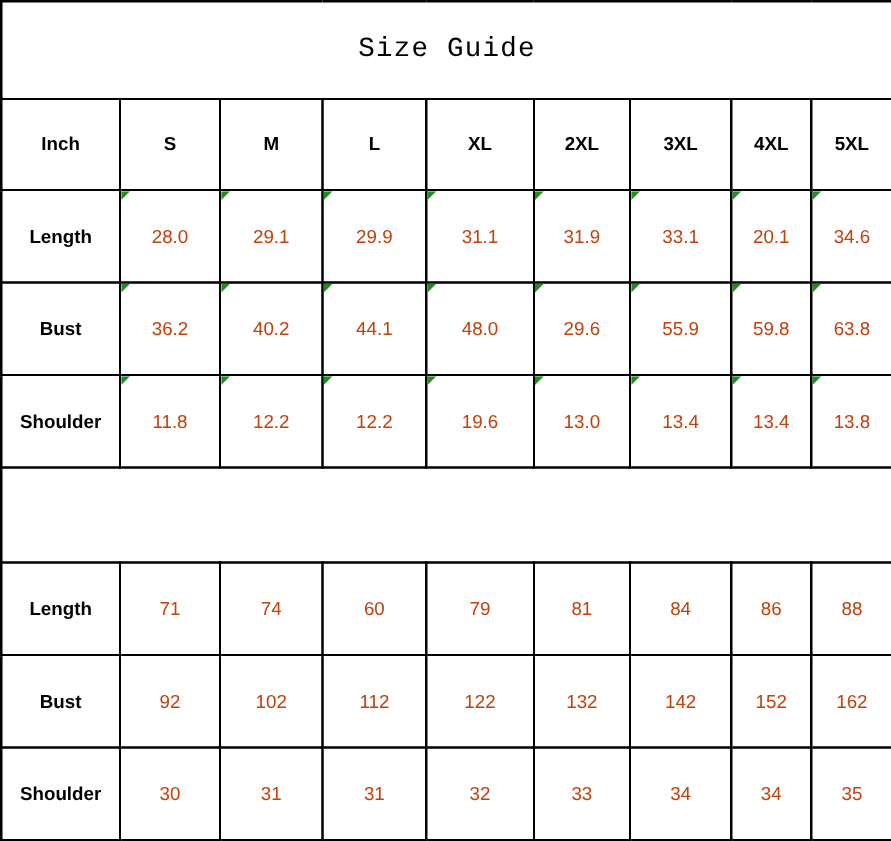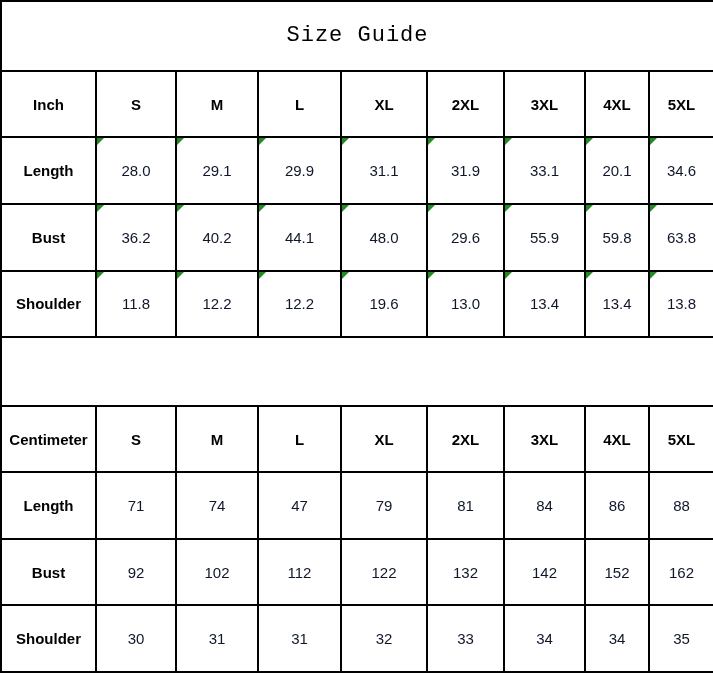--- a/index.html
+++ b/index.html
@@ -40,21 +40,21 @@
   .row {
     height: 59px;
   }
   .head-cell, .label-cell {
     font-weight: bold;
     font-size: 15px;
   }
   .value-cell {
     font-size: 15px;
     font-weight: normal;
-    color: #0f172a;
+    color: #c2410c;
     margin-left: 35px;
   }
   .spacer-cell {
     height: 59px;
   }
   .footer-cell {
     height: 59px;
     font-family: "Liberation Mono", monospace;
     font-size: 15px;
     line-height: 1.6;
@@ -136,37 +136,26 @@
       <td class="value-cell"><span class="flag"></span><span>13.0</span></td>
       <td class="value-cell"><span class="flag"></span><span>13.4</span></td>
       <td class="value-cell"><span class="flag"></span><span>13.4</span></td>
       <td class="value-cell"><span class="flag"></span><span>13.8</span></td>
     </tr>
 
     <tr>
       <td colspan="9" class="spacer-cell"></td>
     </tr>
 
-    <tr class="row">
-      <td class="head-cell">Centimeter</td>
-      <td class="head-cell">S</td>
-      <td class="head-cell">M</td>
-      <td class="head-cell">L</td>
-      <td class="head-cell">XL</td>
-      <td class="head-cell">2XL</td>
-      <td class="head-cell">3XL</td>
-      <td class="head-cell">4XL</td>
-      <td class="head-cell">5XL</td>
-    </tr>
 
     <tr class="row">
       <td class="label-cell">Length</td>
       <td class="value-cell">71</td>
       <td class="value-cell">74</td>
-      <td class="value-cell">47</td>
+      <td class="value-cell">60</td>
       <td class="value-cell">79</td>
       <td class="value-cell">81</td>
       <td class="value-cell">84</td>
       <td class="value-cell">86</td>
       <td class="value-cell">88</td>
     </tr>
 
     <tr class="row">
       <td class="label-cell">Bust</td>
       <td class="value-cell">92</td>

